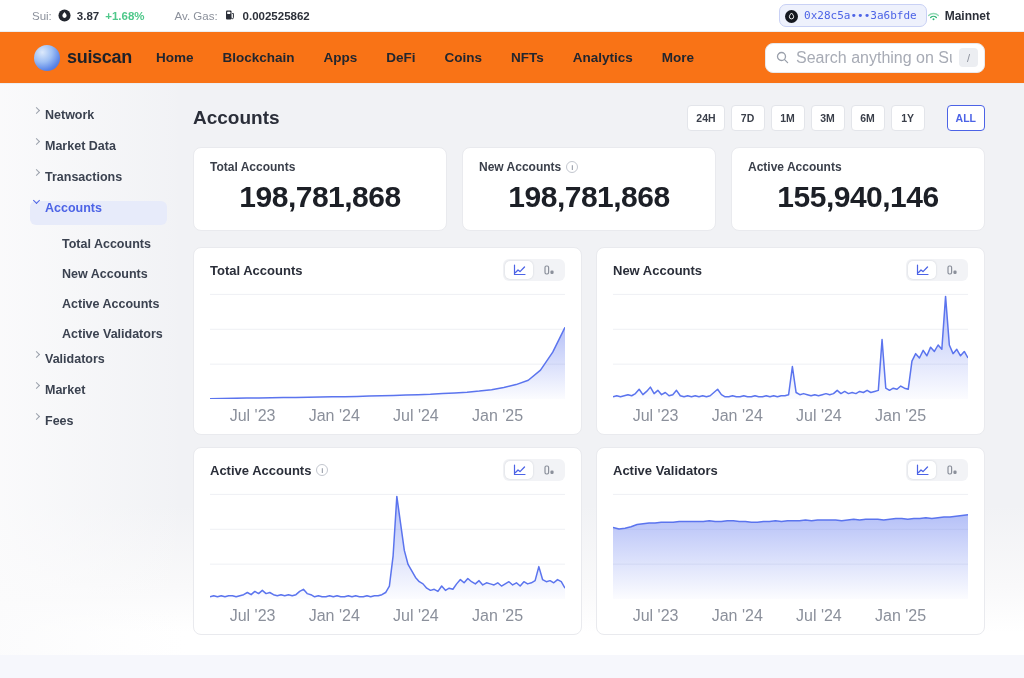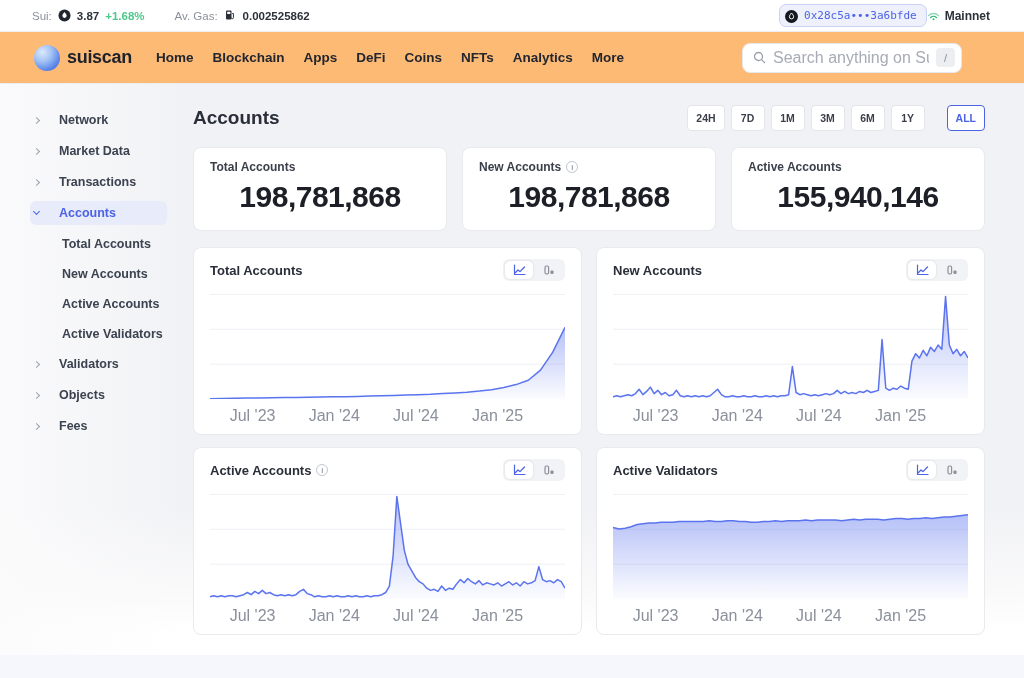--- a/index.html
+++ b/index.html
@@ -16,43 +16,43 @@
   .tb-change { color:#4fc88a; font-weight:bold; }
   .tb-gap { width:18px; }
   .mini-ic { display:inline-flex; width:13px; height:13px; }
   .tb-right { display:flex; align-items:center; gap:0; }
   .wallet-pill { display:flex; align-items:center; gap:6px; background:#eef1fc;
     border:1px solid #c9d1f5; border-radius:7px; height:23px; padding:0 9px 0 5px;
     font-family:"DejaVu Sans Mono", monospace; font-size:11px; color:#4c63e6; cursor:pointer; }
   .net-wrap { display:flex; align-items:center; gap:5px; font-size:12px; font-weight:bold; color:#2c3039; }
 
   
-  .navbar { height:52px; background:#fdba74; border-bottom:1px solid #eceef1;
-    display:flex; align-items:center; padding:0 62px 0 34px;justify-content:center; }
+  .navbar { height:52px; background:#f97316; border-bottom:1px solid #eceef1;
+    display:flex; align-items:center; padding:0 39px 0 34px;justify-content:center; }
   .brand { display:flex; align-items:center; gap:7px; margin-right:24px; cursor:pointer; }
   .brand-orb { width:26px; height:26px; border-radius:50%;
     background:radial-gradient(circle at 32% 28%, #dce9fb 0%, #9fc0f4 38%, #5b86e8 70%, #3f63d6 100%); }
   .brand-name { font-size:18px; font-weight:bold; color:#1d2129; letter-spacing:-0.3px; }
-  .nav-links { display:flex; align-items:center; gap:19px; }
+  .nav-links { display:flex; align-items:center; gap:29px; }
   .nav-link { font-size:13.5px; font-weight:bold; color:#23262e; cursor:pointer; }
   .search-box { margin-left:auto; width:220px; height:30px; background:#fff;
     border:1px solid #e7e8ec; border-radius:8px; display:flex; align-items:center;
     padding:0 6px 0 10px; gap:7px; }
   .search-box input { border:none; outline:none; flex:1; font-size:16px;
     font-family:"Liberation Sans", sans-serif; color:#3a3f4a; background:transparent; min-width:0; }
   .search-box input::placeholder { color:#a7abb5; }
   .slash-badge { width:19px; height:19px; background:#eceef2; border-radius:4px;
     display:flex; align-items:center; justify-content:center; font-size:11px; color:#8b909b; }
 
   
   .content { flex:1; display:flex;
     background:linear-gradient(180deg,#f1f2f5 0%,#f1f2f5 74%,#f9f9fa 88%,#ffffff 96%); }
   .sidebar { width:185px; padding:24px 0 0 30px; flex-shrink:0;
     background:linear-gradient(90deg, rgba(251,251,252,0.9), rgba(251,251,252,0)); }
-  .side-item { display:flex; align-items:center; gap:20px; height:24px; margin-bottom:7px;
+  .side-item { display:flex; align-items:flex-start; gap:6px; height:24px; margin-bottom:7px;
     font-size:12.5px; font-weight:bold; color:#3b4250; cursor:pointer; padding-left:4px; }
   .chev { width:5px; height:5px; border-right:1.5px solid #9aa0ab; border-bottom:1.5px solid #9aa0ab;
     transform:rotate(-45deg); flex-shrink:0; }
   .side-item.active { background:#e7ebfa; border-radius:6px; width:137px; color:#4c63e6; }
   .side-item.active .chev { transform:rotate(45deg); border-color:#4c63e6; margin-top:-3px; }
   .side-sub { margin:2px 0 6px 0; }
   .side-subitem { height:23px; margin-bottom:7px; padding-left:32px; display:flex; align-items:center;
     font-size:12.5px; font-weight:bold; color:#3b4250; cursor:pointer; }
 
   .main { flex:1; padding:21px 39px 0 8px; }
@@ -192,21 +192,21 @@
         <div class="side-subitem">New Accounts</div>
         <div class="side-subitem">Active Accounts</div>
         <div class="side-subitem">Active Validators</div>
       </div>
       <div class="side-item">
         <span class="chev"></span>
         <span>Validators</span>
       </div>
       <div class="side-item">
         <span class="chev"></span>
-        <span>Objects</span>
+        <span>Market</span>
       </div>
       <div class="side-item">
         <span class="chev"></span>
         <span>Fees</span>
       </div>
     </div>
 
     <div class="main">
       <div class="page-head">
         <div class="page-title">Accounts</div>

